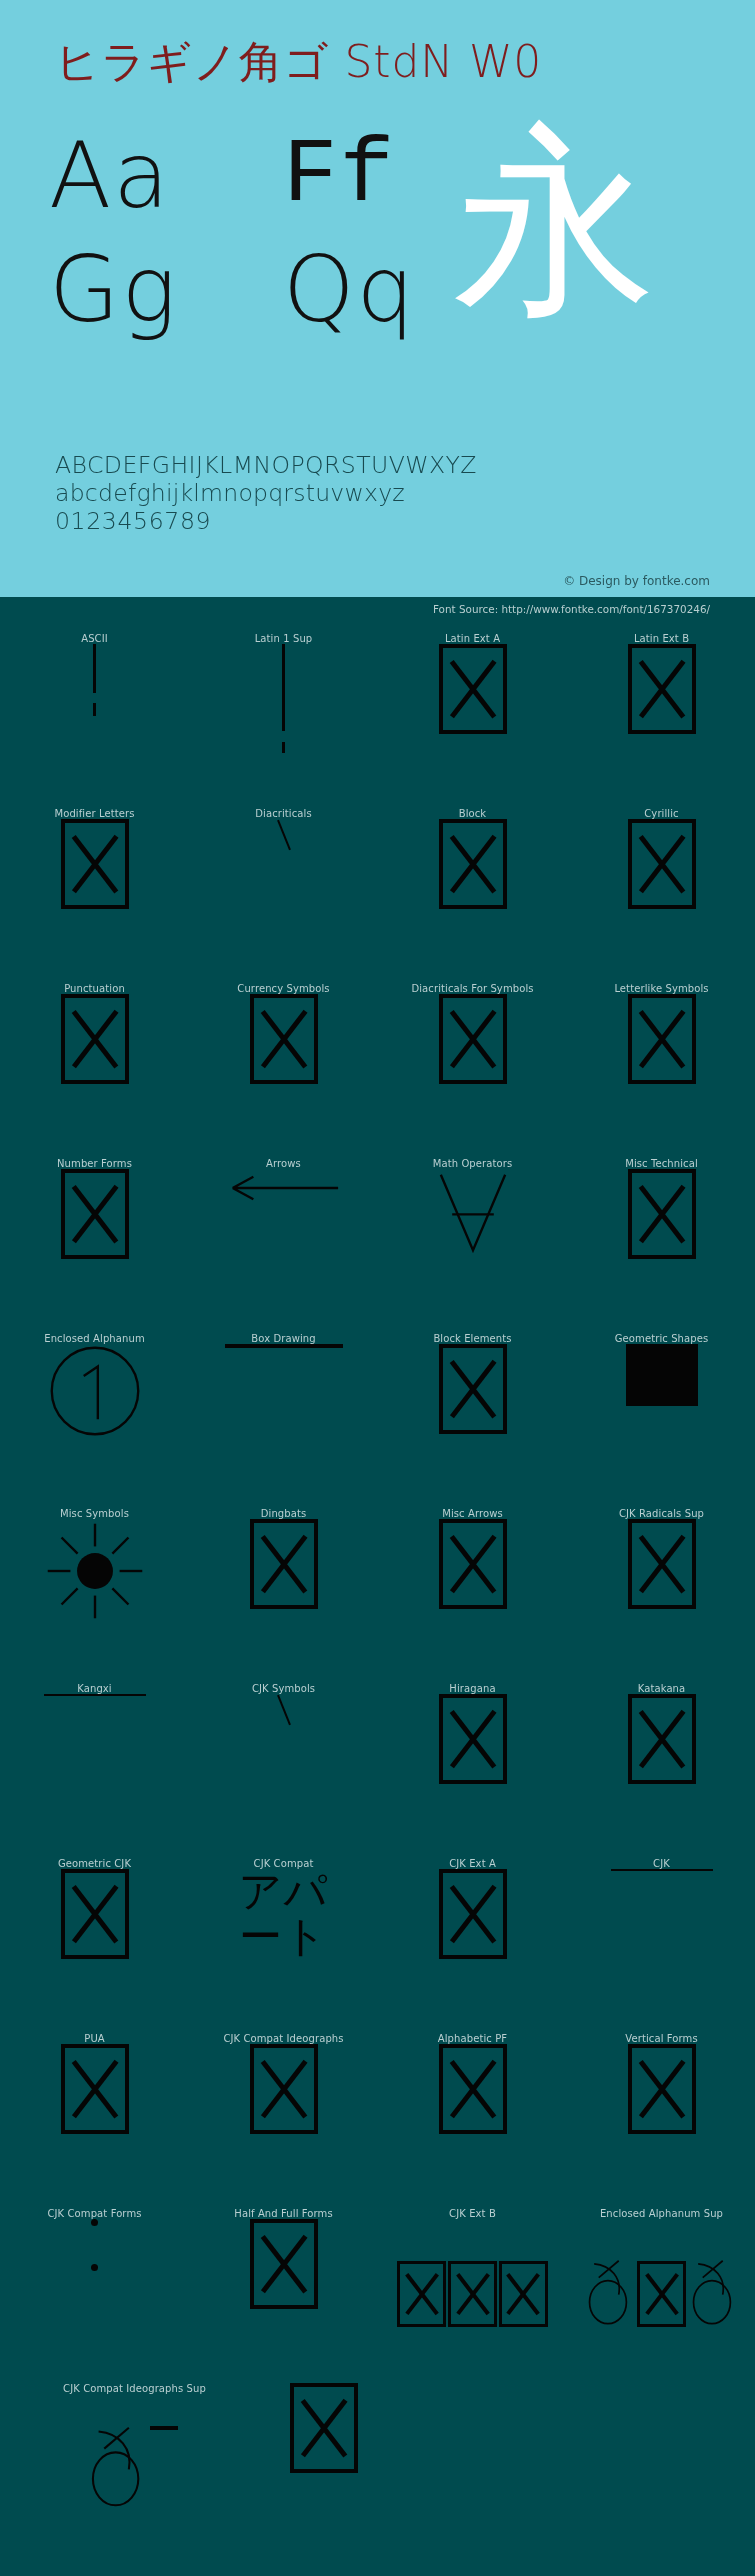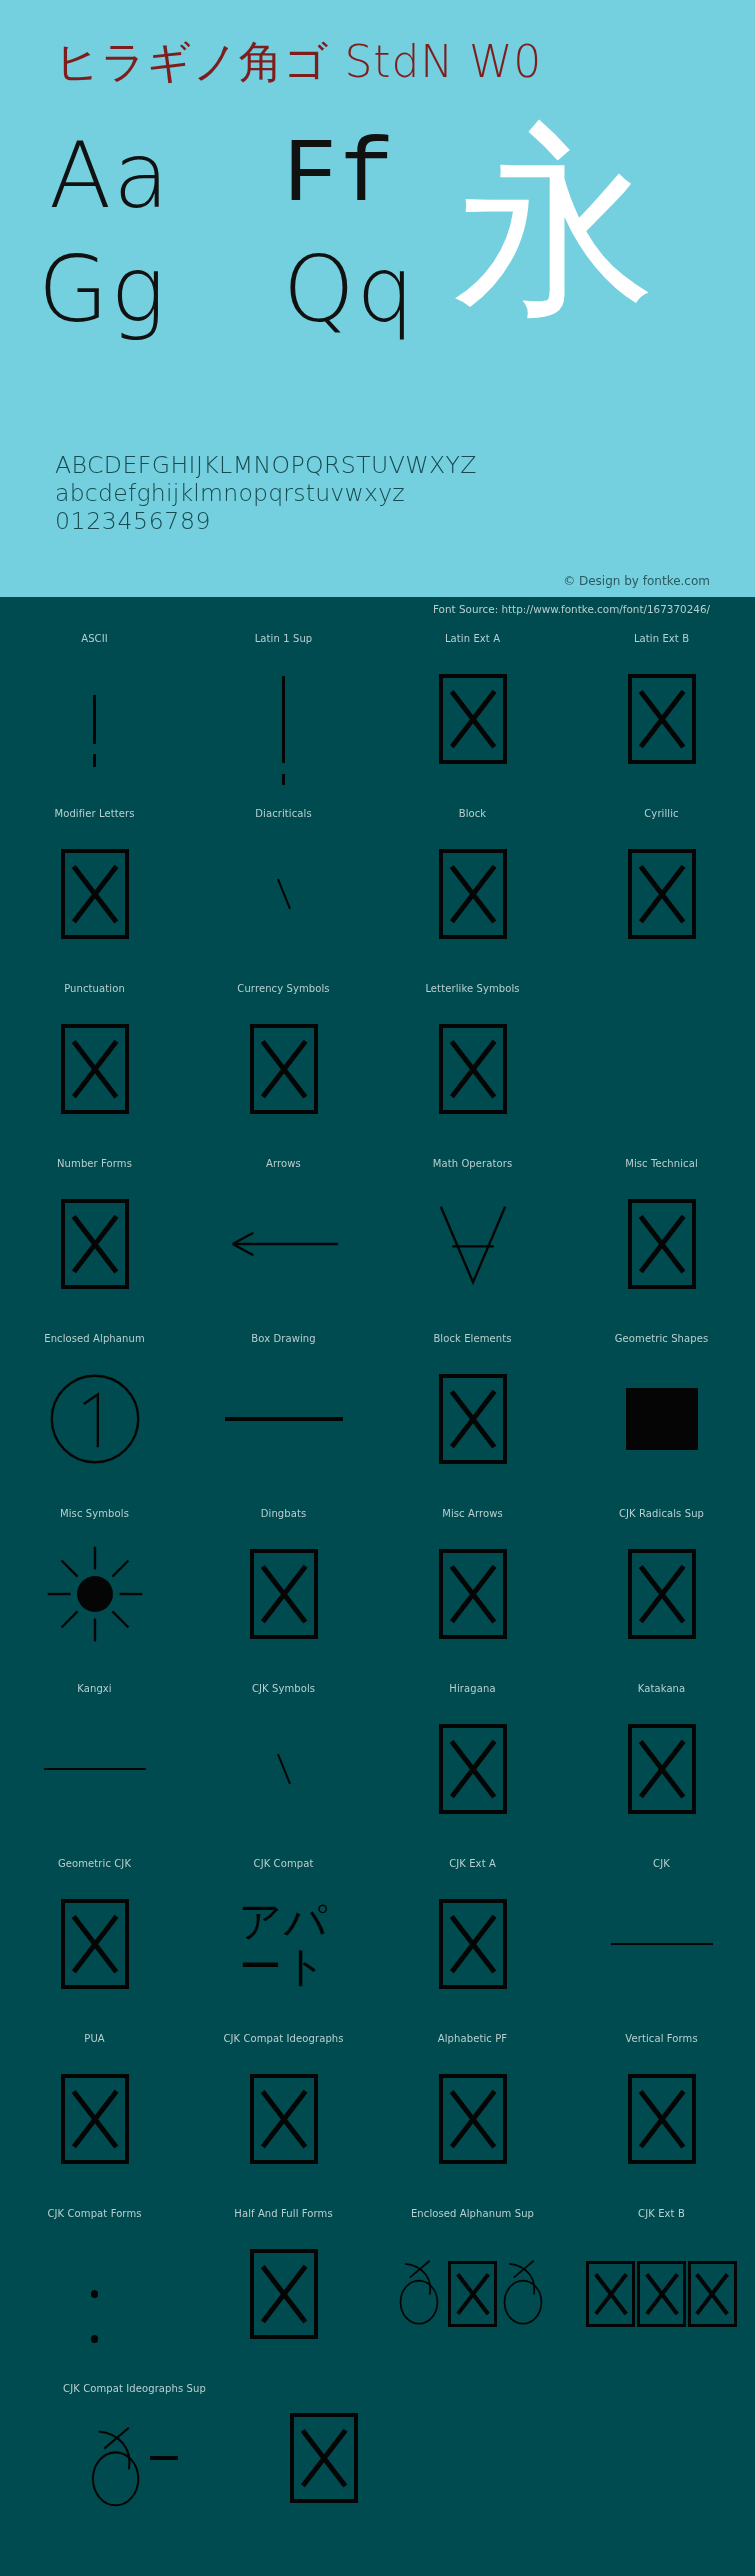--- a/index.html
+++ b/index.html
@@ -53,21 +53,21 @@
     position: absolute;
     font-family: "DejaVu Sans", sans-serif;
     font-weight: 300;
     color: #111;
     font-size: 91px;
     line-height: 1;
     letter-spacing: 1.9px;
   }
   .sp-aa { left: 49px;  top: 9.4px; }
   .sp-ff { left: 283px; top: 9.4px; font-family: Liberation Mono, monospace; }
-  .sp-gg { left: 38px;  top: 123px; }
+  .sp-gg { left: 49px;  top: 123px; }
   .sp-qq { left: 283px; top: 123px; }
 
   .kanji-big {
     position: absolute;
     left: 453px;
     top: 0px;
     font-size: 203px;
     line-height: 1;
     color: #ffffff;
     font-weight: 300;
@@ -147,21 +147,20 @@
     white-space: nowrap;
     margin-top: 9.4px;
     letter-spacing: 0.1px;
   }
 
   .glyph-area {
     position: relative;
     width: 189px;
     height: 151px;
     display: flex;
-    align-items: center;
     justify-content: center;
   }
 
   
   .tofu {
     position: relative;
     width: 68px;
     height: 90px;
     border: 4.7px solid #050505;
   }
@@ -362,20 +361,26 @@
       </div>
       <div class="block-row">
         <div class="block-cell">
           <div class="block-label">Punctuation</div>
           <div class="glyph-area">
             <div class="tofu"></div>
           </div>
         </div>
         <div class="block-cell">
           <div class="block-label">Currency Symbols</div>
+          <div class="glyph-area">
+            <div class="tofu"></div>
+          </div>
+        </div>
+        <div class="block-cell">
+          <div class="block-label">Diacriticals For Symbols</div>
           <div class="glyph-area">
             <div class="tofu"></div>
           </div>
         </div>
         <div class="block-cell">
           <div class="block-label">Letterlike Symbols</div>
           <div class="glyph-area">
             <div class="tofu"></div>
           </div>
         </div>
@@ -558,50 +563,50 @@
         <div class="block-cell">
           <div class="block-label">CJK Compat Forms</div>
           <div class="glyph-area">
             <div class="g-dots"></div>
           </div>
         </div>
         <div class="block-cell">
           <div class="block-label">Half And Full Forms</div>
           <div class="glyph-area">
             <div class="tofu"></div>
+          </div>
+        </div>
+        <div class="block-cell">
+          <div class="block-label">CJK Ext B</div>
+          <div class="glyph-area">
+            <div class="g-row" style="gap: 1.9px;">
+              <div class="tofu tofu-sm"></div>
+              <div class="tofu tofu-sm"></div>
+              <div class="tofu tofu-sm"></div>
+            </div>
           </div>
         </div>
         <div class="block-cell">
           <div class="block-label">Enclosed Alphanum Sup</div>
           <div class="glyph-area">
             <div class="g-row">
               <span><svg width="43" height="74" viewBox="0 0 56 92">
                   <ellipse cx="26" cy="58" rx="24" ry="28" stroke="#050505" stroke-width="2.2" fill="none"></ellipse>
                   <path d="M8 8 C30 10 44 26 40 48" stroke="#050505" stroke-width="2.2" fill="none"></path>
                   <path d="M14 26 L40 4" stroke="#050505" stroke-width="2.2" fill="none"></path>
                 </svg></span>
               <div class="tofu tofu-sm"></div>
               <span><svg width="43" height="74" viewBox="0 0 56 92">
                   <ellipse cx="26" cy="58" rx="24" ry="28" stroke="#050505" stroke-width="2.2" fill="none"></ellipse>
                   <path d="M8 8 C30 10 44 26 40 48" stroke="#050505" stroke-width="2.2" fill="none"></path>
                   <path d="M14 26 L40 4" stroke="#050505" stroke-width="2.2" fill="none"></path>
                 </svg></span>
             </div>
           </div>
         </div>
-        <div class="block-cell">
-          <div class="block-label">CJK Ext B</div>
-          <div class="glyph-area">
-            <div class="g-row" style="gap: 1.9px;">
-              <div class="tofu tofu-sm"></div>
-              <div class="tofu tofu-sm"></div>
-              <div class="tofu tofu-sm"></div>
-            </div>
-          </div>
-        </div>
       </div>
       <div class="block-row last-row">
         <div class="block-cell">
           <div class="block-label">CJK Compat Ideographs Sup</div>
           <div class="glyph-area">
             <div class="g-row">
               <span><svg width="53" height="87" viewBox="0 0 56 92">
                   <ellipse cx="26" cy="58" rx="24" ry="28" stroke="#050505" stroke-width="2.2" fill="none"></ellipse>
                   <path d="M8 8 C30 10 44 26 40 48" stroke="#050505" stroke-width="2.2" fill="none"></path>
                   <path d="M14 26 L40 4" stroke="#050505" stroke-width="2.2" fill="none"></path>

